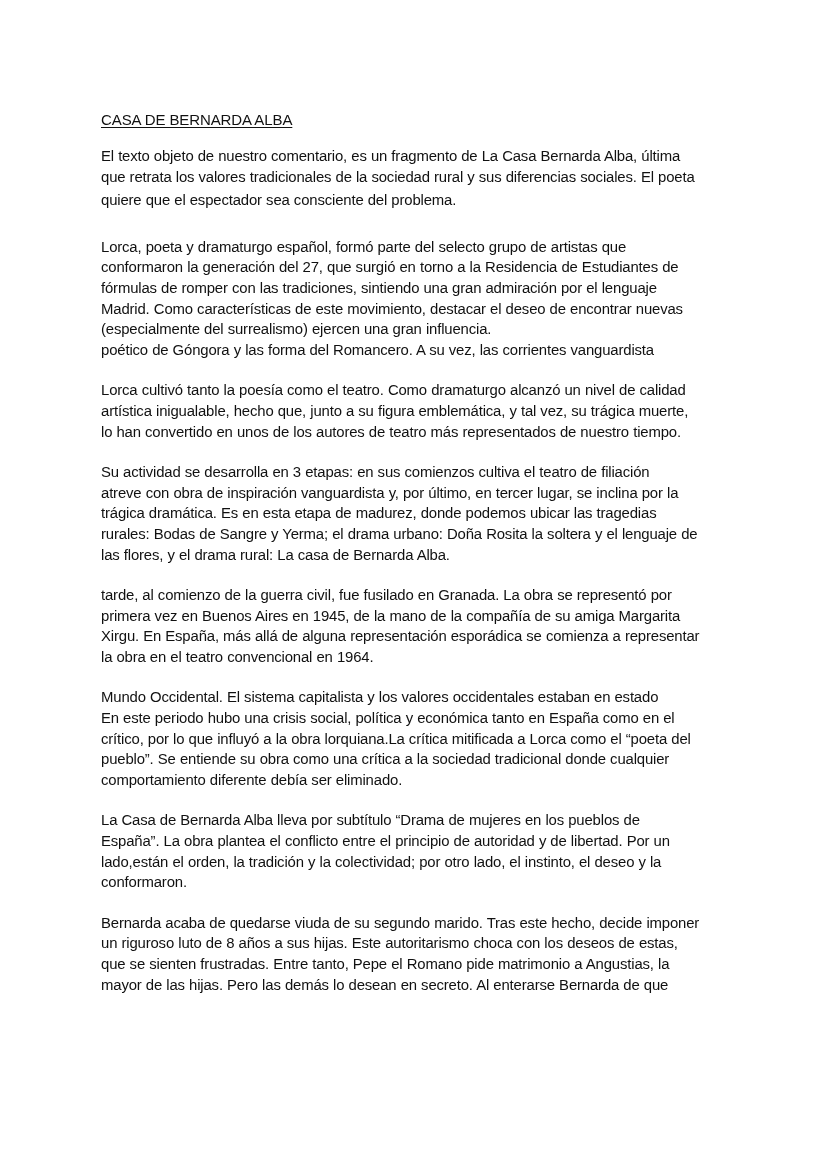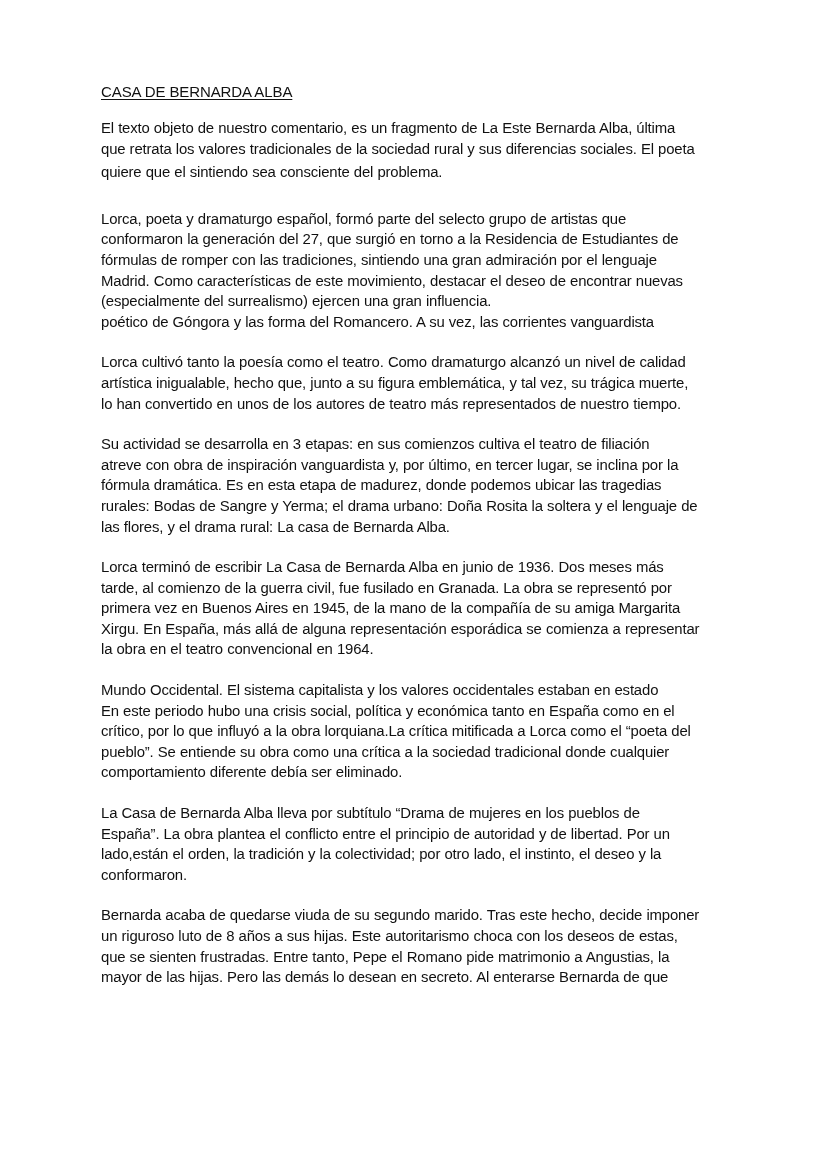--- a/index.html
+++ b/index.html
@@ -11,21 +11,21 @@
       width: 828px;
       height: 1169px;
       position: relative;
       overflow: hidden;
       font-family: "Liberation Sans", sans-serif;
       color: #111111;
     }
     .page {
       position: absolute;
       left: 101px;
-      top: 82px;
+      top: 110px;
       width: 632px;
     }
     .title {
       font-size: 15px;
       line-height: 20px;
       text-decoration: underline;
       text-underline-offset: 2px;
       margin: 0 0 16px 0;
       font-weight: normal;
       letter-spacing: -0.1px;
@@ -49,50 +49,49 @@
       white-space: nowrap;
     }
   </style>
 </head>
 <body>
 
 <div class="page">
   <h1 class="title">CASA DE BERNARDA ALBA</h1>
 
   <p class="para first">
-    <span class="line">El texto objeto de nuestro comentario, es un fragmento de La Este Bernarda Alba, última</span>
+    <span class="line">El texto objeto de nuestro comentario, es un fragmento de La Casa Bernarda Alba, última</span>
     <span class="line">que retrata los valores tradicionales de la sociedad rural y sus diferencias sociales. El poeta</span>
-    <span class="line last-line">quiere que el sintiendo sea consciente del problema.</span>
+    <span class="line last-line">quiere que el espectador sea consciente del problema.</span>
   </p>
 
   <p class="para">
     <span class="line">Lorca, poeta y dramaturgo español, formó parte del selecto grupo de artistas que</span>
     <span class="line">conformaron la generación del 27, que surgió en torno a la Residencia de Estudiantes de</span>
     <span class="line">fórmulas de romper con las tradiciones, sintiendo una gran admiración por el lenguaje</span>
     <span class="line">Madrid. Como características de este movimiento, destacar el deseo de encontrar nuevas</span>
     <span class="line">(especialmente del surrealismo) ejercen una gran influencia.</span>
     <span class="line">poético de Góngora y las forma del Romancero. A su vez, las corrientes vanguardista</span>
   </p>
 
   <p class="para">
     <span class="line">Lorca cultivó tanto la poesía como el teatro. Como dramaturgo alcanzó un nivel de calidad</span>
     <span class="line">artística inigualable, hecho que, junto a su figura emblemática, y tal vez, su trágica muerte,</span>
     <span class="line">lo han convertido en unos de los autores de teatro más representados de nuestro tiempo.</span>
   </p>
 
   <p class="para">
     <span class="line">Su actividad se desarrolla en 3 etapas: en sus comienzos cultiva el teatro de filiación</span>
     <span class="line">atreve con obra de inspiración vanguardista y, por último, en tercer lugar, se inclina por la</span>
-    <span class="line">fórmula dramática. Es en esta etapa de madurez, donde podemos ubicar las tragedias</span>
+    <span class="line">trágica dramática. Es en esta etapa de madurez, donde podemos ubicar las tragedias</span>
     <span class="line">rurales: Bodas de Sangre y Yerma; el drama urbano: Doña Rosita la soltera y el lenguaje de</span>
     <span class="line">las flores, y el drama rural: La casa de Bernarda Alba.</span>
   </p>
 
   <p class="para">
-    <span class="line">Lorca terminó de escribir La Casa de Bernarda Alba en junio de 1936. Dos meses más</span>
     <span class="line">tarde, al comienzo de la guerra civil, fue fusilado en Granada. La obra se representó por</span>
     <span class="line">primera vez en Buenos Aires en 1945, de la mano de la compañía de su amiga Margarita</span>
     <span class="line">Xirgu. En España, más allá de alguna representación esporádica se comienza a representar</span>
     <span class="line">la obra en el teatro convencional en 1964.</span>
   </p>
 
   <p class="para">
     <span class="line">Mundo Occidental. El sistema capitalista y los valores occidentales estaban en estado</span>
     <span class="line">En este periodo hubo una crisis social, política y económica tanto en España como en el</span>
     <span class="line">crítico, por lo que influyó a la obra lorquiana.La crítica mitificada a Lorca como el “poeta del</span>

